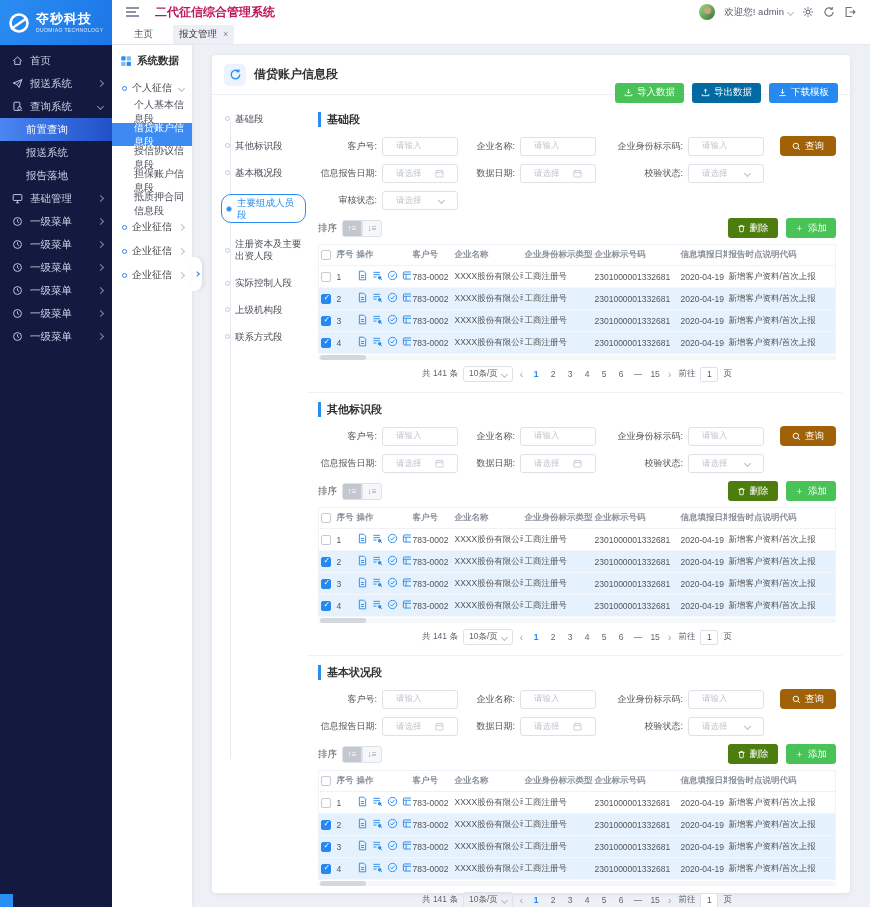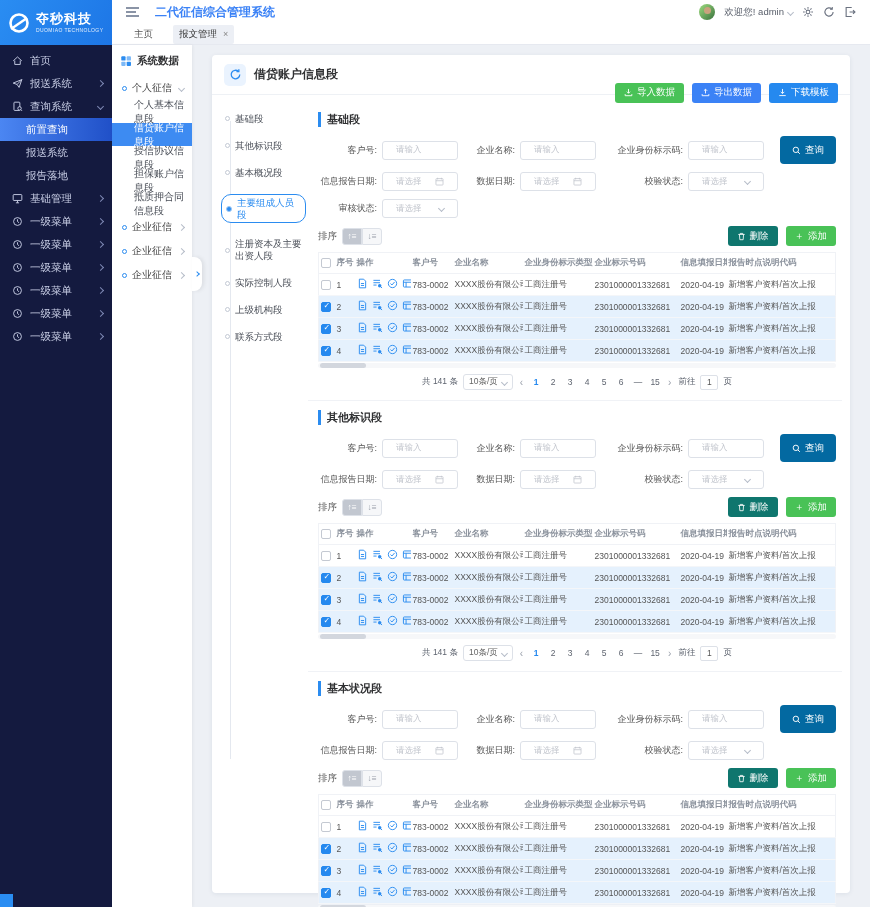--- a/index.html
+++ b/index.html
@@ -24,21 +24,21 @@
   .submenu .smi { height:23px; display:flex; align-items:center; padding-left:26px; font-size:10.5px; cursor:pointer; color:#c7cde4; }
   .submenu .smi.active { background:linear-gradient(90deg,#4b86f2,#2050c8); color:#fff; }
   .collapse-sq { position:absolute; left:0; bottom:0; width:13px; height:13px; background:#2a8df2; cursor:pointer; }
 
   
   .main { flex:1; display:flex; flex-direction:column; min-width:0; }
   .topbar { height:24px; background:#fff; display:flex; align-items:center; padding:0 14px; flex-shrink:0; }
   .hamburger { width:13px; cursor:pointer; display:flex; flex-direction:column; gap:2.5px; }
   .hamburger i { height:1.5px; background:#8a94a6; display:block; }
   .hamburger i:nth-child(2){ width:10px; }
-  .topbar-title { font-size:12px; font-weight:bold; margin-left:16px; color:#3b82f6; }
+  .topbar-title { font-size:12px; font-weight:bold; margin-left:16px; color:#be185d; }
   .topbar-right { margin-left:auto; display:flex; align-items:center; gap:9px; color:#6b7280; }
   .avatar { width:16px; height:16px; border-radius:50%; background:linear-gradient(135deg,#8bc873 20%,#39713c); position:relative; overflow:hidden; }
   .avatar::after { content:""; position:absolute; left:4.5px; top:3px; width:7px; height:7px; border-radius:50%; background:#caa27e; }
   .welcome { font-size:9.5px; color:#595f6b; display:flex; align-items:center; gap:4px; cursor:pointer; }
   .tb-icon { cursor:pointer; display:flex; align-items:center; }
   .tabbar { height:21px; background:#fff; border-bottom:1px solid #e6e9f0; display:flex; align-items:center; padding-left:16px; gap:14px; flex-shrink:0; }
   .tab { font-size:9.5px; color:#555; cursor:pointer; padding:3px 6px; }
   .tab.active { background:#eceff5; border-radius:2px; display:flex; align-items:center; gap:6px; color:#333; }
   .tab .x { color:#888; font-size:9px; cursor:pointer; }
 
@@ -56,23 +56,23 @@
 
   
   .content { flex:1; padding:10px 20px 14px 20px; min-width:0; }
   .card { background:#fff; border-radius:4px; box-shadow:0 1px 5px rgba(30,50,90,.08); height:100%; display:flex; flex-direction:column; }
   .card-header { height:40px; display:flex; align-items:center; padding:0 12px; border-bottom:1px solid #eef1f5; flex-shrink:0; }
   .page-icon { width:22px; height:22px; border-radius:5px; background:#eaf3fe; display:flex; align-items:center; justify-content:center; }
   .page-title { font-size:12px; font-weight:bold; margin-left:8px; color:#303133; }
   .header-actions { margin-left:auto; display:flex; gap:8px;margin-top:36px; }
   .btn { height:20px; padding:0 9px; border:none; border-radius:3px; color:#fff; font-size:9.5px; display:inline-flex; align-items:center; gap:4px; cursor:pointer; font-family:inherit; }
   .btn.green { background:#49c257; }
-  .btn.purple { background:#3b82f6; }
+  .btn.purple { background:#0369a1; }
   .btn.blue { background:#2589ef; }
-  .btn.orange { background:#0f766e;align-items:center; }
+  .btn.orange { background:#4d7c0f;align-items:center; }
 
   .card-body { flex:1; display:flex; padding:8px 8px 4px 8px; min-height:0; }
   
   .anchor-nav { width:88px; flex-shrink:0; padding:10px 2px 0 4px; position:relative; }
   .anchor-nav::before { content:""; position:absolute; left:10px; top:18px; bottom:130px; border-left:1px solid #e4e8ef; }
   .anchor { display:flex; align-items:center; gap:5px; margin-bottom:15px; font-size:9.5px; color:#4a4f58; cursor:pointer; position:relative; }
   .anchor .dot { width:5px; height:5px; border-radius:50%; background:#fff; border:1px solid #c3c9d4; flex-shrink:0; margin-left:1px; }
   .anchor .alabel { line-height:1.25; }
   .anchor.active { border:1px solid #2b8cf0; border-radius:10px; padding:2px 6px 2px 3px; margin-left:-3px; color:#2b8cf0; background:#fff; width:fit-content; }
   .anchor.active .dot { background:#2b8cf0; border:1.5px solid #9cc8f7; width:6px; height:6px; }
@@ -82,21 +82,21 @@
   .section { padding:6px 6px 6px 10px; border-bottom:1px solid #f0f2f6; }
   .section:last-child { border-bottom:none; }
   .sec-title { font-size:11px; font-weight:bold; color:#303133; border-left:3px solid #2b8cf0; padding-left:6px; margin:3px 0 9px 0; }
   .form-row { display:flex; align-items:center; margin-bottom:8px; }
   .fg { display:flex; align-items:center; margin-right:8px; }
   .fg label { font-size:9px; color:#555; text-align:right; padding-right:5px; flex-shrink:0; white-space:nowrap; }
   .fg.w1 label { width:64px; } .fg.w2 label { width:54px; } .fg.w3 label { width:84px; }
   .ctrl { width:76px; height:19px; border:1px solid #dde1e8; border-radius:3px; background:#fff; display:flex; align-items:center; padding:0 13px; font-size:8.5px; color:#c0c4cc; gap:3px; }
   .ctrl .ph { overflow:hidden; white-space:nowrap; }
   .ctrl .tail { margin-left:auto; display:flex; align-items:center; color:#c0c4cc; }
-  .btn-search { margin-left:auto; height:28px; padding:0 12px; border:none; border-radius:4px; background:#0369a1; color:#fff; font-size:9.5px; display:inline-flex; align-items:center; gap:4px; cursor:pointer; font-family:inherit; }
+  .btn-search { margin-left:auto; height:20px; padding:0 12px; border:none; border-radius:4px; background:#a16207; color:#fff; font-size:9.5px; display:inline-flex; align-items:center; gap:4px; cursor:pointer; font-family:inherit; }
 
   .sec-toolbar { display:flex; align-items:center; margin:2px 0 6px 0; }
   .sort-label { font-size:9.5px; color:#555; margin-right:5px; }
   .sort-btn { width:20px; height:17px; border:1px solid #dde1e8; background:#f6f7f9; color:#9aa0ab; font-size:8.5px; display:inline-flex; align-items:center; justify-content:center; cursor:pointer; }
   .sort-btn.first { border-radius:3px 0 0 3px; background:#c2c7d0; color:#fff; }
   .sort-btn.last { border-radius:0 3px 3px 0; }
   .sec-toolbar .spacer { margin-left:auto; display:flex; gap:8px; }
 
   table { width:100%; border-collapse:collapse; table-layout:fixed; border:1px solid #f0f2f6; }
   th { font-size:8.5px; color:#8a919c; font-weight:bold; text-align:left; padding:4px 2px; white-space:nowrap; overflow:hidden; border-bottom:1px solid #f0f2f6; }

